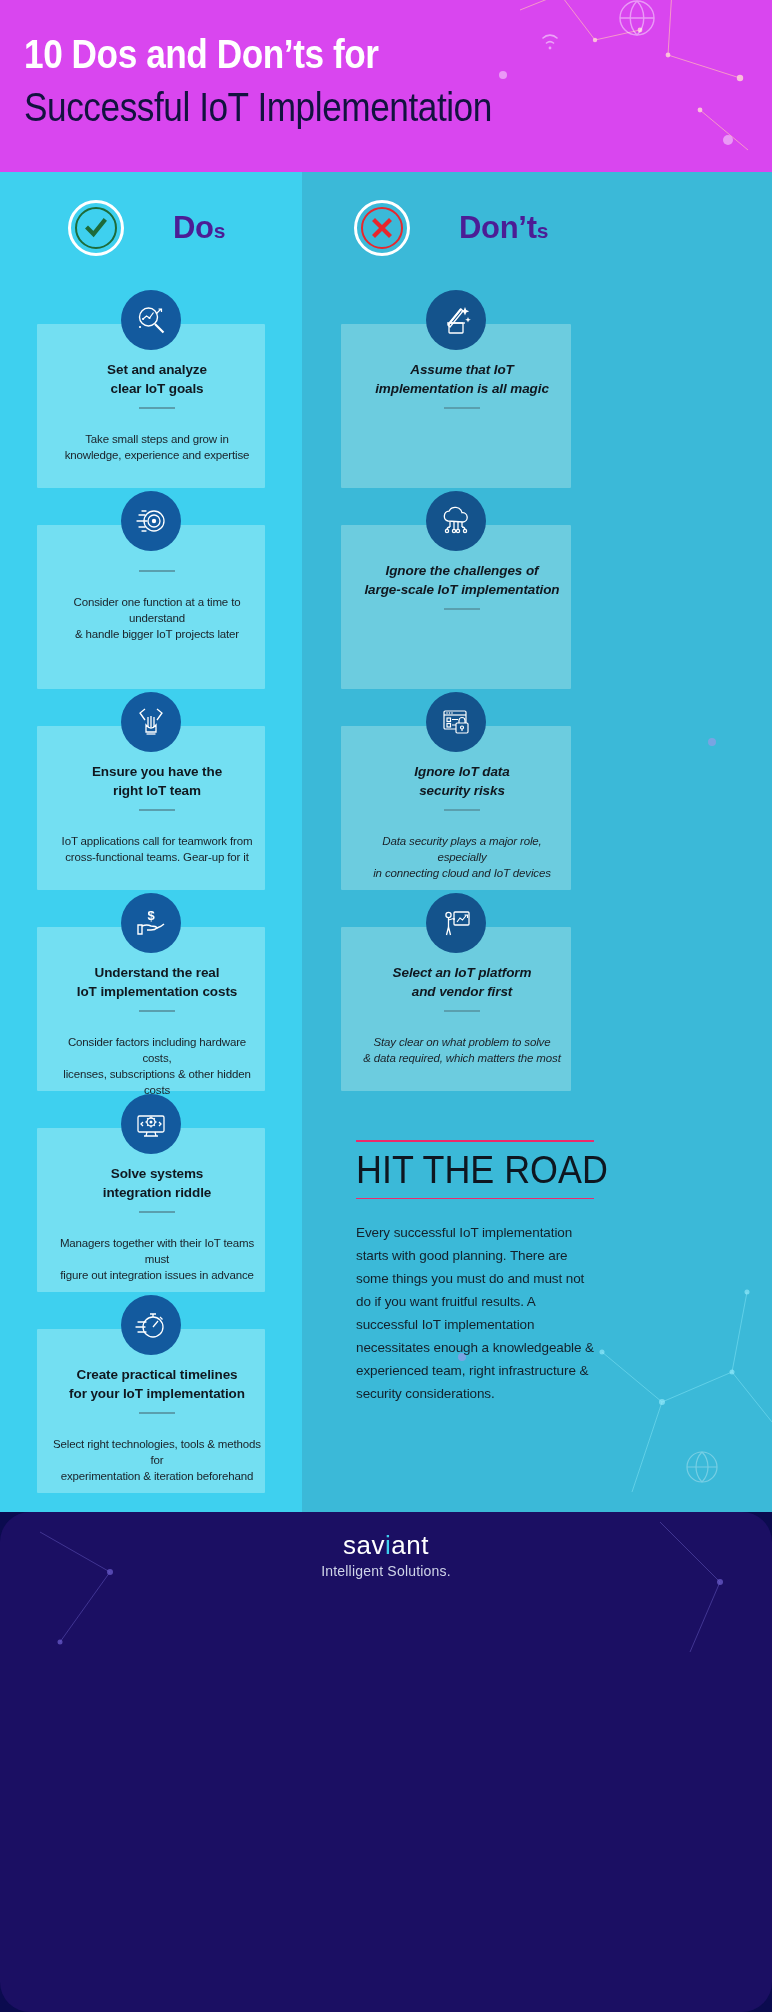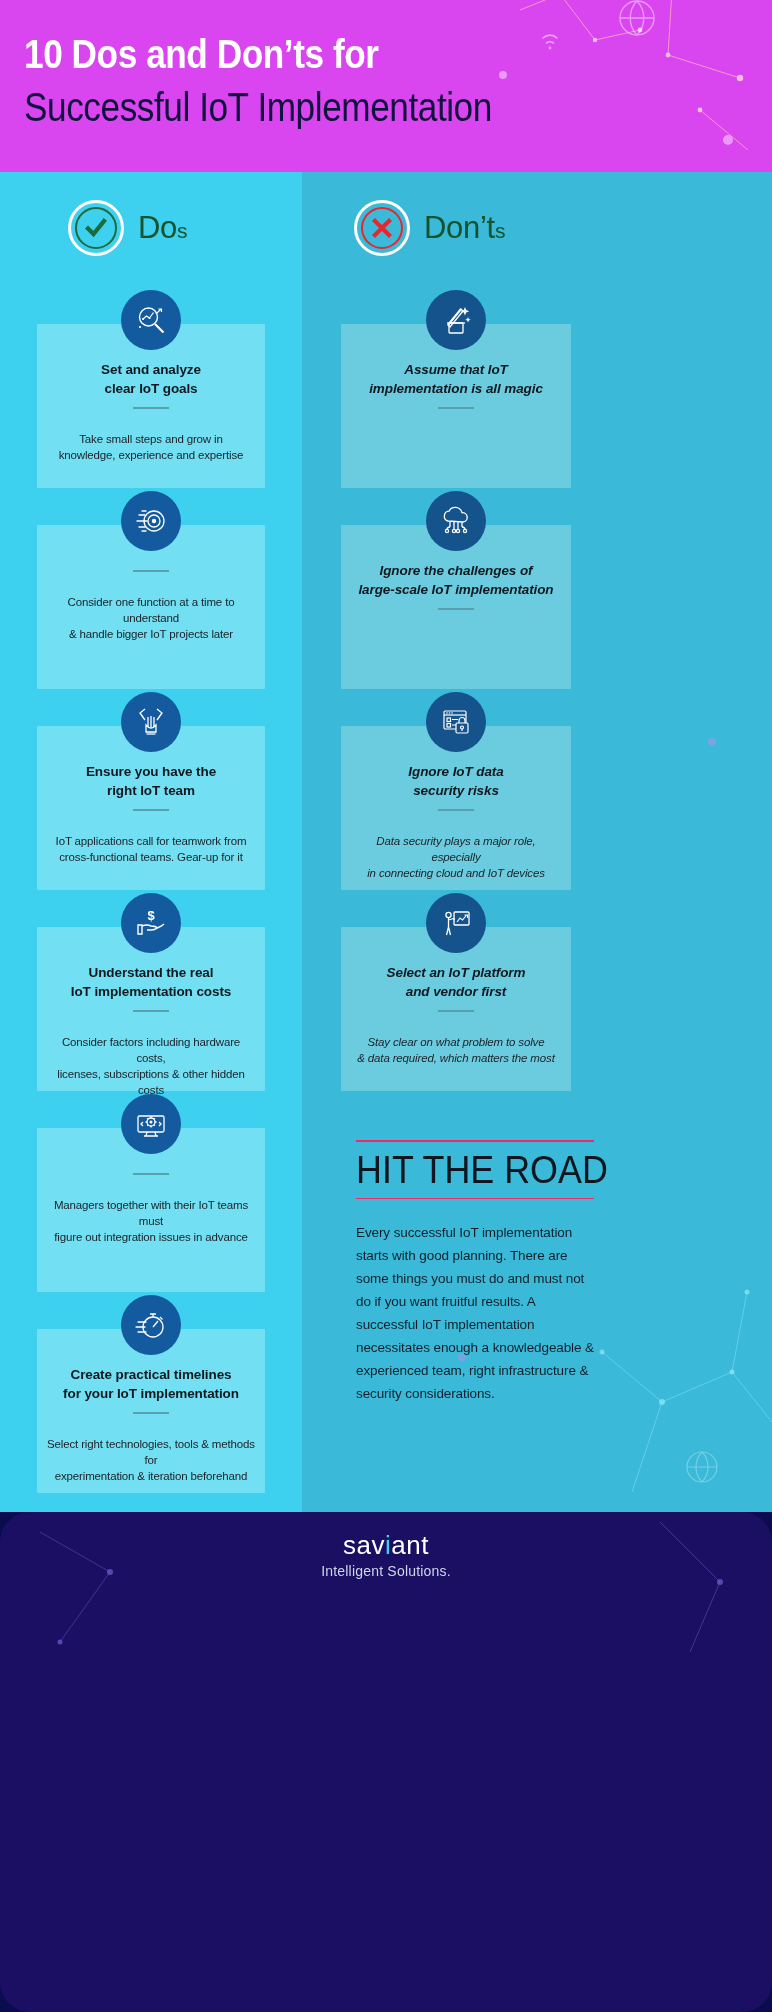--- a/index.html
+++ b/index.html
@@ -84,24 +84,25 @@
   }
   .head-badge .ring {
     width: 42px; height: 42px;
     border-radius: 50%;
     display: flex; align-items: center; justify-content: center;
   }
   .ring-green { border: 2px solid #1d6b3a; }
   .ring-red   { border: 2px solid #e8262c; }
   .head-label {
     font-size: 31px;
-    color: #14532d;
-    font-weight: 400;
+    color: #4c1d95;
+    font-weight: 700;
     letter-spacing: -0.3px;
     white-space: nowrap;
+    margin-left: 35px;
   }
   .head-label .sm { font-size: 21px; }
 
   
   .card { position: absolute; }
   .card-box {
     position: absolute;
     left: 0; top: 34px;
     border-radius: 1px;
   }
@@ -115,21 +116,21 @@
     border-radius: 50%;
     display: flex; align-items: center; justify-content: center;
     z-index: 2;
   }
   .card-left  .card-icon { background: #135a9e; left: 84px; }
   .card-right .card-icon { background: #14538c; left: 85px; }
   .card-icon svg { display: block; }
 
   .card-body {
     position: absolute;
-    left: 0; top: 34px;
+    left: 6px; top: 34px;
     width: 228px;
     padding: 36px 10px 16px 10px;
     text-align: center;
   }
   .card-right .card-body { width: 230px; font-style: italic; }
   .card-title {
     font-size: 13.5px;
     line-height: 19px;
     font-weight: bold;
     color: #101820;
@@ -337,20 +338,21 @@
           <svg width="34" height="34" viewBox="0 0 34 34" fill="none" stroke="#fff" stroke-width="1.3">
             <rect x="4" y="9" width="26" height="16" rx="1.5"></rect>
             <path d="M13 25 l-1 4 h10 l-1 -4 M10 29 h14"></path>
             <circle cx="17" cy="15" r="4"></circle>
             <circle cx="17" cy="15" r="1.5" fill="#fff" stroke="none"></circle>
             <path d="M17 9.5 v1.5 M17 19 v1.5 M11.5 15 h1.5 M21 15 h1.5 M13.2 11.2 l1 1 M19.8 17.8 l1 1 M20.8 11.2 l-1 1 M13.2 18.8 l1 -1"></path>
             <path d="M9 19 l-2 -2 l2 -2 M25 19 l2 -2 l-2 -2"></path>
           </svg>
         </div>
         <div class="card-body">
+          <div class="card-title">Solve systems<br>integration riddle</div>
           <div class="divider"></div>
           <div class="card-desc">Managers together with their IoT teams must<br>figure out integration issues in advance</div>
         </div>
       </div>
 
       <div class="card card-left" style="left:37px; top:1123px;">
         <div class="card-box" style="height:164px;"></div>
         <div class="card-icon">
           <svg width="34" height="34" viewBox="0 0 34 34" fill="none" stroke="#fff" stroke-width="1.3">
             <circle cx="19" cy="19" r="10"></circle>

